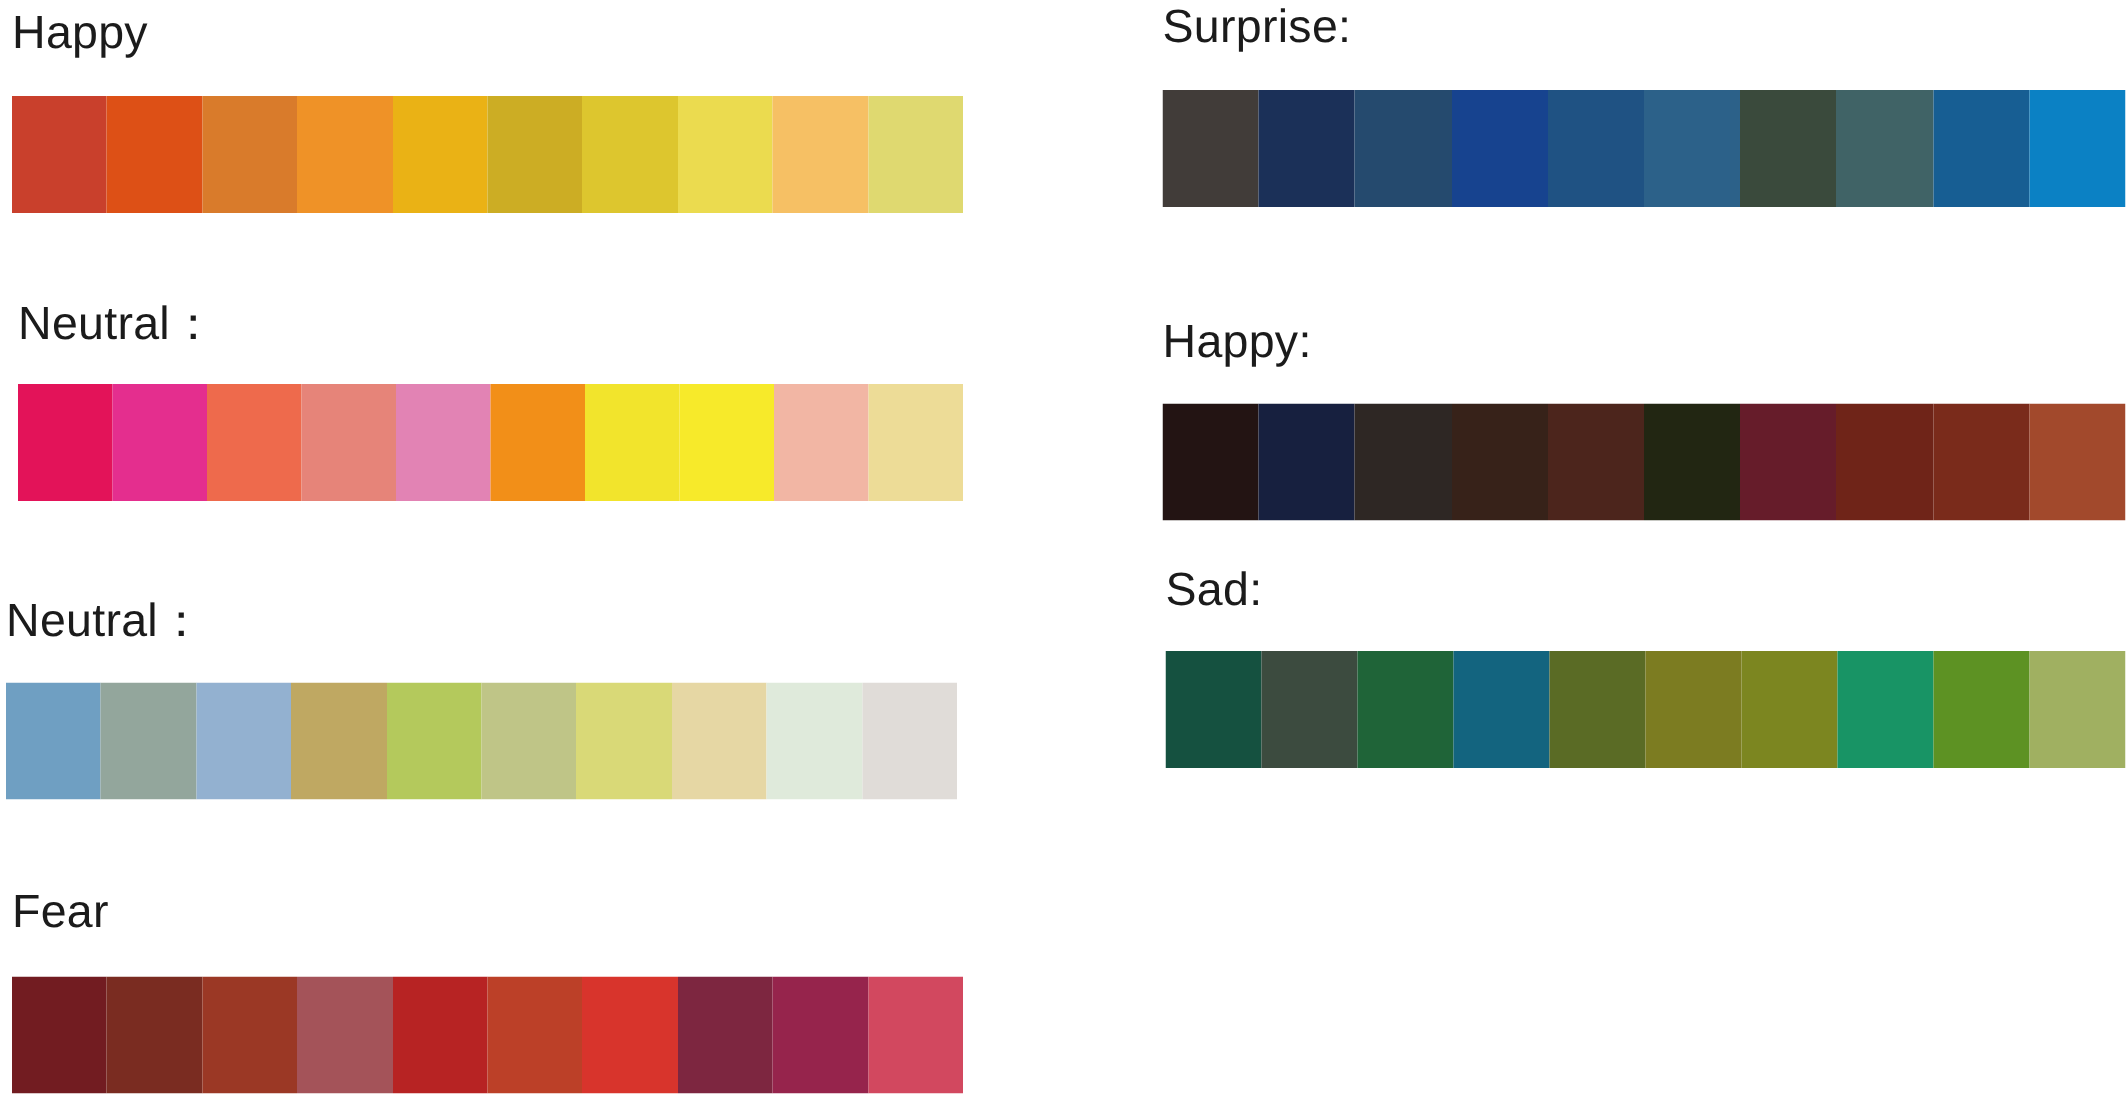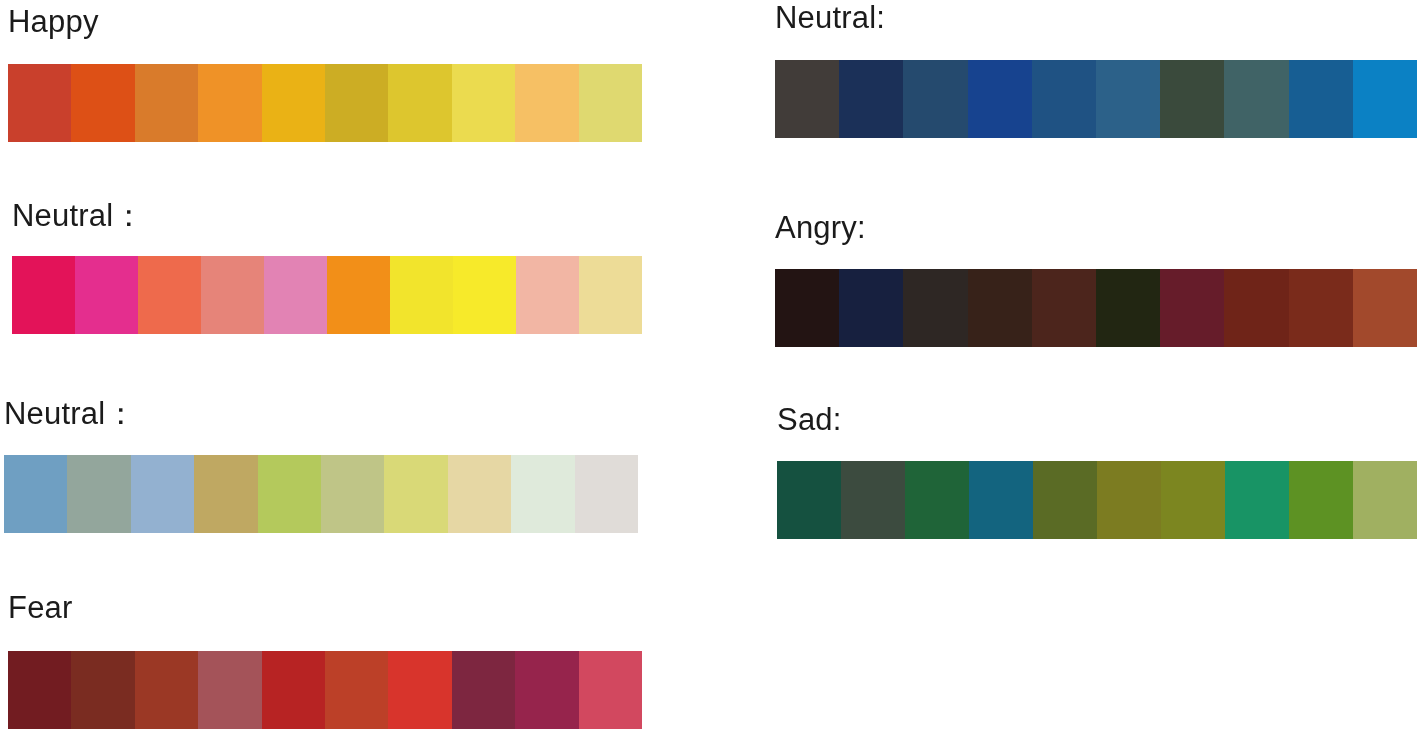--- a/index.html
+++ b/index.html
@@ -51,21 +51,21 @@
 
   
   #group-happy    { left: 8px;   top: 6px;   width: 634px; }
   #group-surprise { left: 12px;  top: 200px; width: 630px; }
   #group-neutral  { left: 4px;   top: 398px; width: 634px; }
   #group-angry    { left: 8px;   top: 592px; width: 634px; }
 
   
   #group-disgust  { left: 775px; top: 2px;   width: 642px; }
   #group-fear     { left: 775px; top: 212px; width: 642px; }
-  #group-sad      { left: 777px; top: 404px; width: 640px; }
+  #group-sad      { left: 777px; top: 377px; width: 640px; }
 
   #group-happy    .swatch-strip { margin-top: 27px; }
   #group-surprise .swatch-strip { margin-top: 25px; }
   #group-neutral  .swatch-strip { margin-top: 26px; }
   #group-angry    .swatch-strip { margin-top: 28px; }
   #group-disgust  .swatch-strip { margin-top: 27px; }
   #group-fear     .swatch-strip { margin-top: 26px; }
   #group-sad      .swatch-strip { margin-top: 26px; }
 </style>
 </head>
@@ -131,37 +131,37 @@
       <div class="swatch" style="background-color: rgb(183, 35, 35);"></div>
       <div class="swatch" style="background-color: rgb(188, 64, 40);"></div>
       <div class="swatch" style="background-color: rgb(216, 52, 44);"></div>
       <div class="swatch" style="background-color: rgb(125, 38, 64);"></div>
       <div class="swatch" style="background-color: rgb(150, 36, 76);"></div>
       <div class="swatch" style="background-color: rgb(210, 72, 95);"></div>
     </div>
   </div>
 
   <div class="palette-group" id="group-disgust">
-    <div class="palette-label">Neutral:</div>
+    <div class="palette-label">Surprise:</div>
     <div class="swatch-strip">
       <div class="swatch" style="background-color: rgb(65, 60, 57);"></div>
       <div class="swatch" style="background-color: rgb(27, 48, 88);"></div>
       <div class="swatch" style="background-color: rgb(37, 74, 110);"></div>
       <div class="swatch" style="background-color: rgb(23, 67, 143);"></div>
       <div class="swatch" style="background-color: rgb(31, 82, 131);"></div>
       <div class="swatch" style="background-color: rgb(44, 97, 137);"></div>
       <div class="swatch" style="background-color: rgb(58, 74, 60);"></div>
       <div class="swatch" style="background-color: rgb(64, 99, 102);"></div>
       <div class="swatch" style="background-color: rgb(23, 94, 147);"></div>
       <div class="swatch" style="background-color: rgb(11, 129, 196);"></div>
     </div>
   </div>
 
   <div class="palette-group" id="group-fear">
-    <div class="palette-label">Angry:</div>
+    <div class="palette-label">Happy:</div>
     <div class="swatch-strip">
       <div class="swatch" style="background-color: rgb(35, 20, 19);"></div>
       <div class="swatch" style="background-color: rgb(23, 32, 63);"></div>
       <div class="swatch" style="background-color: rgb(46, 39, 36);"></div>
       <div class="swatch" style="background-color: rgb(55, 34, 25);"></div>
       <div class="swatch" style="background-color: rgb(76, 37, 28);"></div>
       <div class="swatch" style="background-color: rgb(34, 38, 18);"></div>
       <div class="swatch" style="background-color: rgb(102, 28, 42);"></div>
       <div class="swatch" style="background-color: rgb(111, 36, 24);"></div>
       <div class="swatch" style="background-color: rgb(122, 43, 27);"></div>

